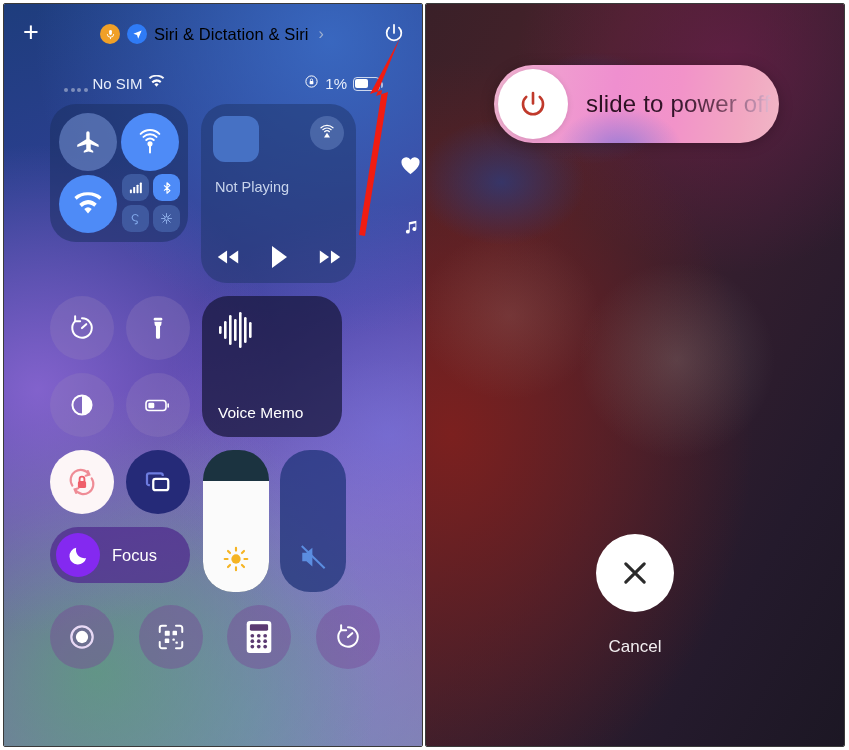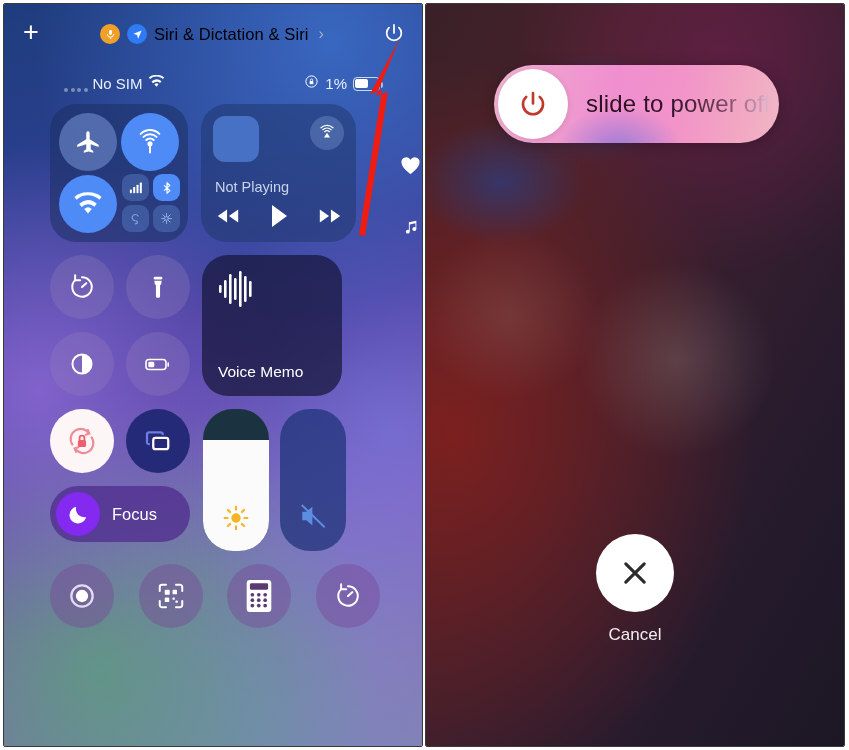--- a/index.html
+++ b/index.html
@@ -55,21 +55,21 @@
 
   .tile{ border-radius:26px; position:relative; }
   .tile-glass{ background:rgba(28,48,98,.55); }
   .conn-tile{ width:138px; height:138px; padding:9px; }
   .conn-tile .cell{ position:absolute; }
   .circ{ border-radius:50%; display:flex; align-items:center; justify-content:center; }
   .c-dim{ background:rgba(120,150,215,.55); }
   .c-on { background:#4e8bf7; }
   .c-mini-off{ background:rgba(80,115,185,.55); }
 
-  .media-tile{ width:155px; height:138px; margin-left:13px; padding:12px;
+  .media-tile{ width:155px; height:179px; margin-left:13px; padding:12px;
      background:rgba(30,52,104,.5); }
   .media-art{ width:46px; height:46px; border-radius:12px; background:#4671c4; }
   .airplay-badge{ position:absolute; right:12px; top:12px; width:34px; height:34px;
      border-radius:50%; background:rgba(110,140,200,.45);
      display:flex; align-items:center; justify-content:center; }
   .media-label{ position:absolute; left:14px; top:75px; color:#c8d4ec; font-size:14.5px;}
   .media-ctrls{ position:absolute; left:14px; bottom:10px; width:128px;
      display:flex; align-items:center; justify-content:space-between; color:#fff;}
 
   
@@ -124,21 +124,21 @@
   .po-sheen{ position:absolute; inset:0;
      background:radial-gradient(ellipse 90px 60px at 44% 108%, rgba(90,110,220,.55) 0%, rgba(90,110,220,0) 70%);}
   .po-knob{ position:absolute; left:4px; top:4px; width:70px; height:70px; border-radius:50%;
      background:#fff; display:flex; align-items:center; justify-content:center;
      box-shadow:0 1px 6px rgba(0,0,0,.12);}
   .po-text{ position:absolute; left:92px; top:0; height:78px; display:flex; align-items:center;
      font-size:24px; letter-spacing:.2px;
      background:linear-gradient(90deg,#2a1020 0%, #33142a 48%, #6d3b55 72%, #c08fae 92%, #e6bdd4 100%);
      -webkit-background-clip:text; background-clip:text; color:transparent;}
   .po-cancel{ position:absolute; left:0; right:0; top:530px; display:flex;
-     flex-direction:column; align-items:center; gap:13px;}
+     flex-direction:column; align-items:center; gap:25px;}
   .po-cancel-btn{ width:78px; height:78px; border-radius:50%; background:#fff;
      display:flex; align-items:center; justify-content:center;}
   .po-cancel-label{ color:#f2eef0; font-size:17px; }
 
   
   .arrow-svg{ position:absolute; left:0; top:0; width:420px; height:744px; pointer-events:none;}
 </style>
 </head>
 <body>
 

